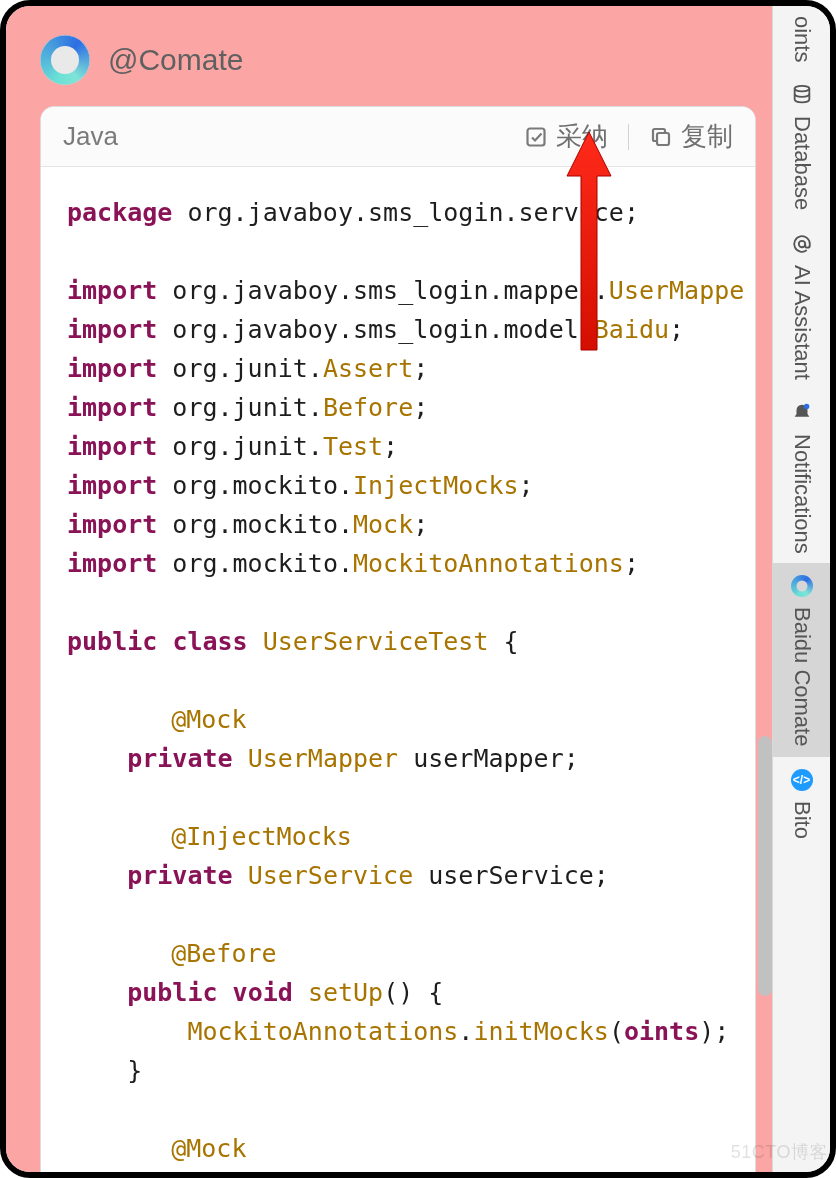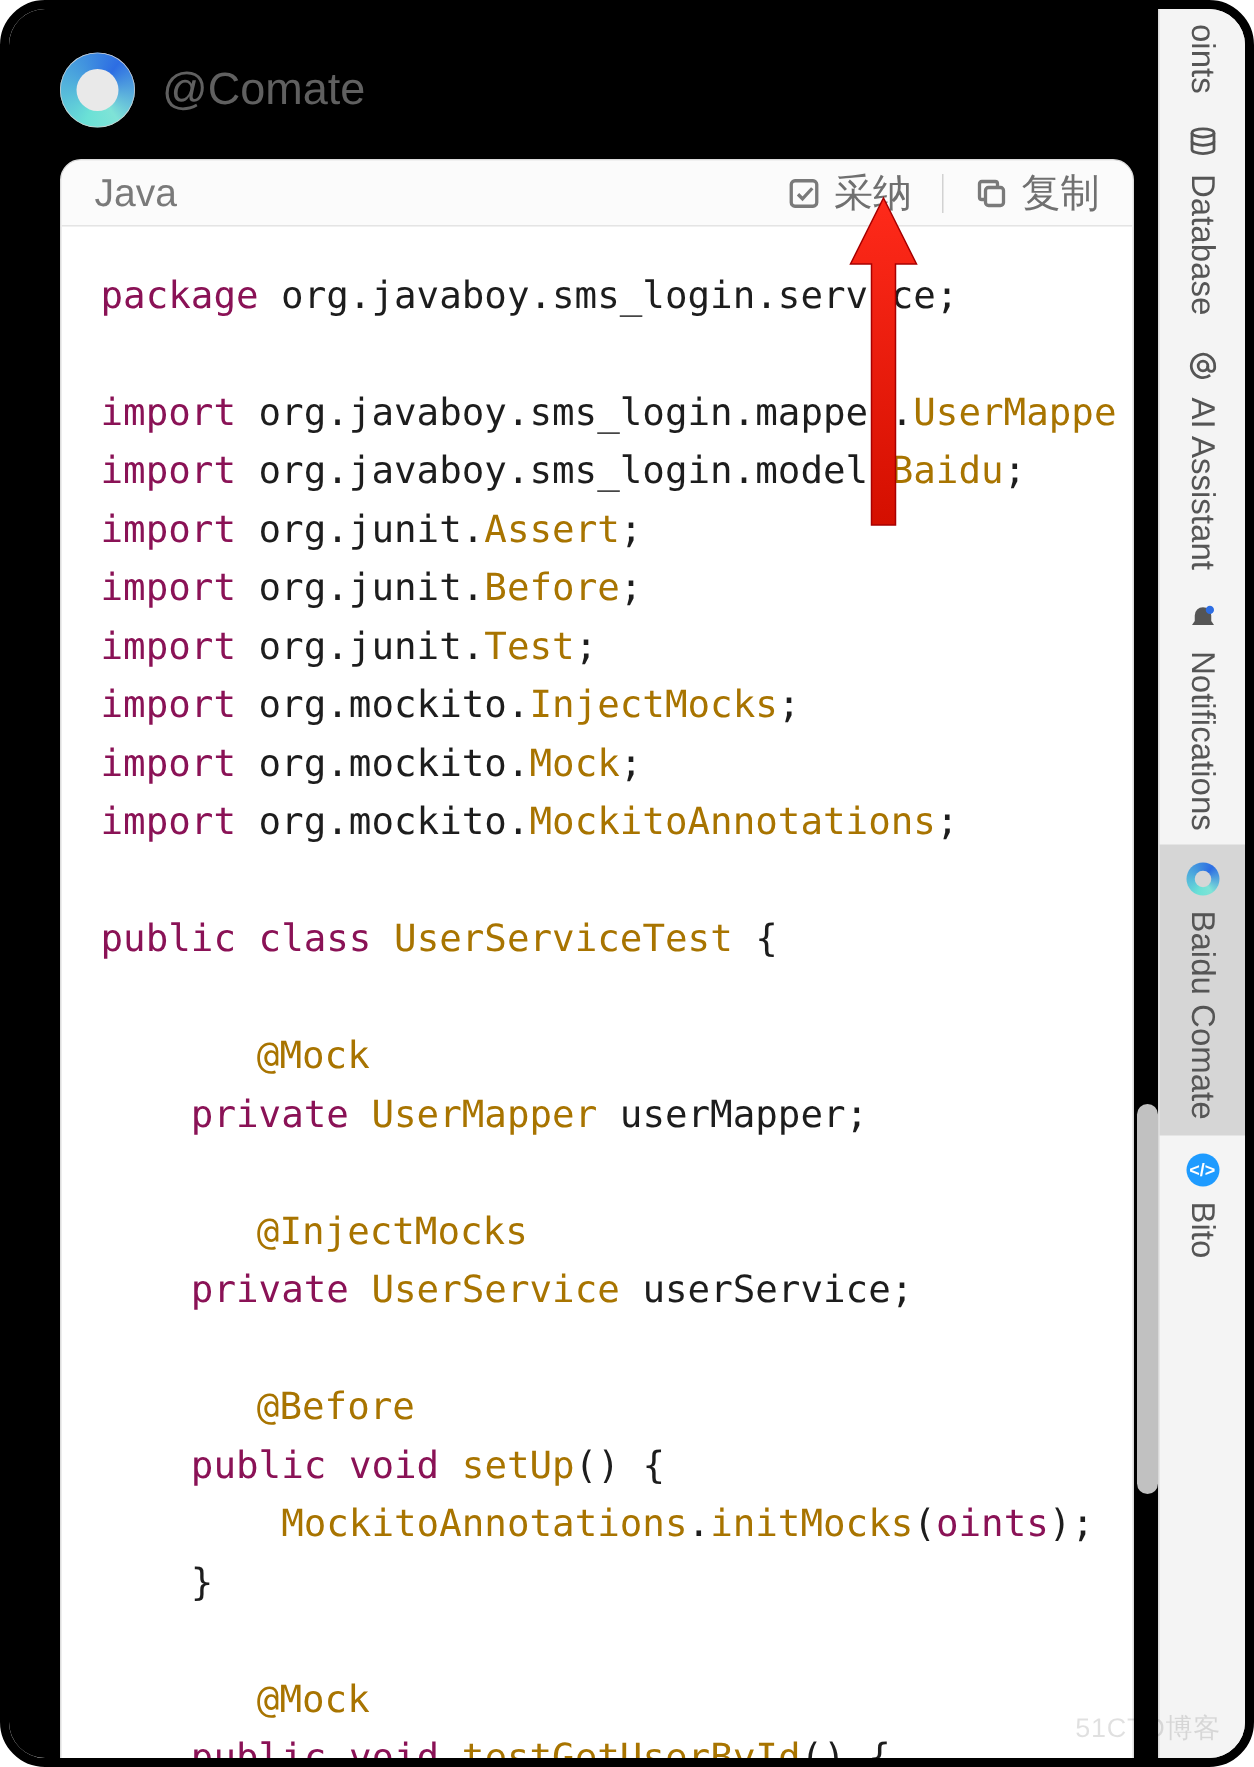--- a/index.html
+++ b/index.html
@@ -8,21 +8,21 @@
     width: 836px; height: 1178px;
     border: 6px solid #000;
     border-radius: 30px;
     background: #f1f1f1;
     position: relative;
     overflow: hidden;
   }
   .main-area {
     position: absolute;
     left: 0; top: 0; right: 58px; bottom: 0;
-    background: #000000;
+    background: #fca5a5;
     padding: 18px 0 0 18px;
   }
   .header-row {
     display: flex; align-items: center;
     height: 72px;
     gap: 18px;
     padding-left: 16px;
   }
   .comate-logo {
     width: 50px; height: 50px; border-radius: 50%;
@@ -39,21 +39,21 @@
   }
   .header-name { font-size: 30px; color:#606060; font-weight:500; }
   .code-card {
     margin: 10px 16px 0 16px;
     background:#ffffff;
     border:1px solid #dcdcdc;
     border-radius:14px;
     overflow:hidden;
   }
   .card-header{
-    height:44px;
+    height:60px;
     display:flex; align-items:center;
     padding:12px 22px;
     border-bottom:1px solid #e4e4e4;
     background:#fbfbfb;
     color:#7a7a7a;
     font-size:26px;
   }
   .card-header-left{ flex:1; }
   .card-actions{ display:flex; align-items:center; gap:20px; font-size:26px; }
   .action-btn{ display:flex; align-items:center; gap:8px; cursor:pointer; color:#707070;}
@@ -61,21 +61,21 @@
   .icon-svg{ width:24px; height:24px; stroke:#7a7a7a; fill:none; stroke-width:2.2; }
   .code-body{
     padding: 26px 26px 8px 26px;
     font-family: "Menlo","Consolas",monospace;
     font-size: 25px;
     line-height: 1.56;
     white-space: pre;
     color:#1d1d1d;
     overflow:hidden;
   }
-  .kw{ color:#8a1256; }     
+  .kw{ color:#8a1256;font-weight:bold; }     
   .cls{ color:#a87400; }    
   .mth{ color:#a87400;text-align:right; }    
   .ann{ color:#a87400;margin-left:44px; }
   .brace{ color:#1d1d1d; }
   .id{ color:#1d1d1d; }
 
   
   .arrow-overlay{
     position:absolute;
     left: 553px; top:120px;
@@ -116,21 +116,21 @@
     position:absolute;
     right:58px;
     top:730px;
     width:14px;
     height:260px;
     background:#c1c1c1;
     border-radius:7px;
   }
   .watermark{
     position:absolute;
-    right:16px; bottom:8px;
+    right:2px; bottom:8px;
     font-size:18px;
     color:rgba(0,0,0,0.12);
     font-weight:500;
     letter-spacing:0.5px;
   }
 </style>
 </head>
 <body>
 
 <div class="outer">

